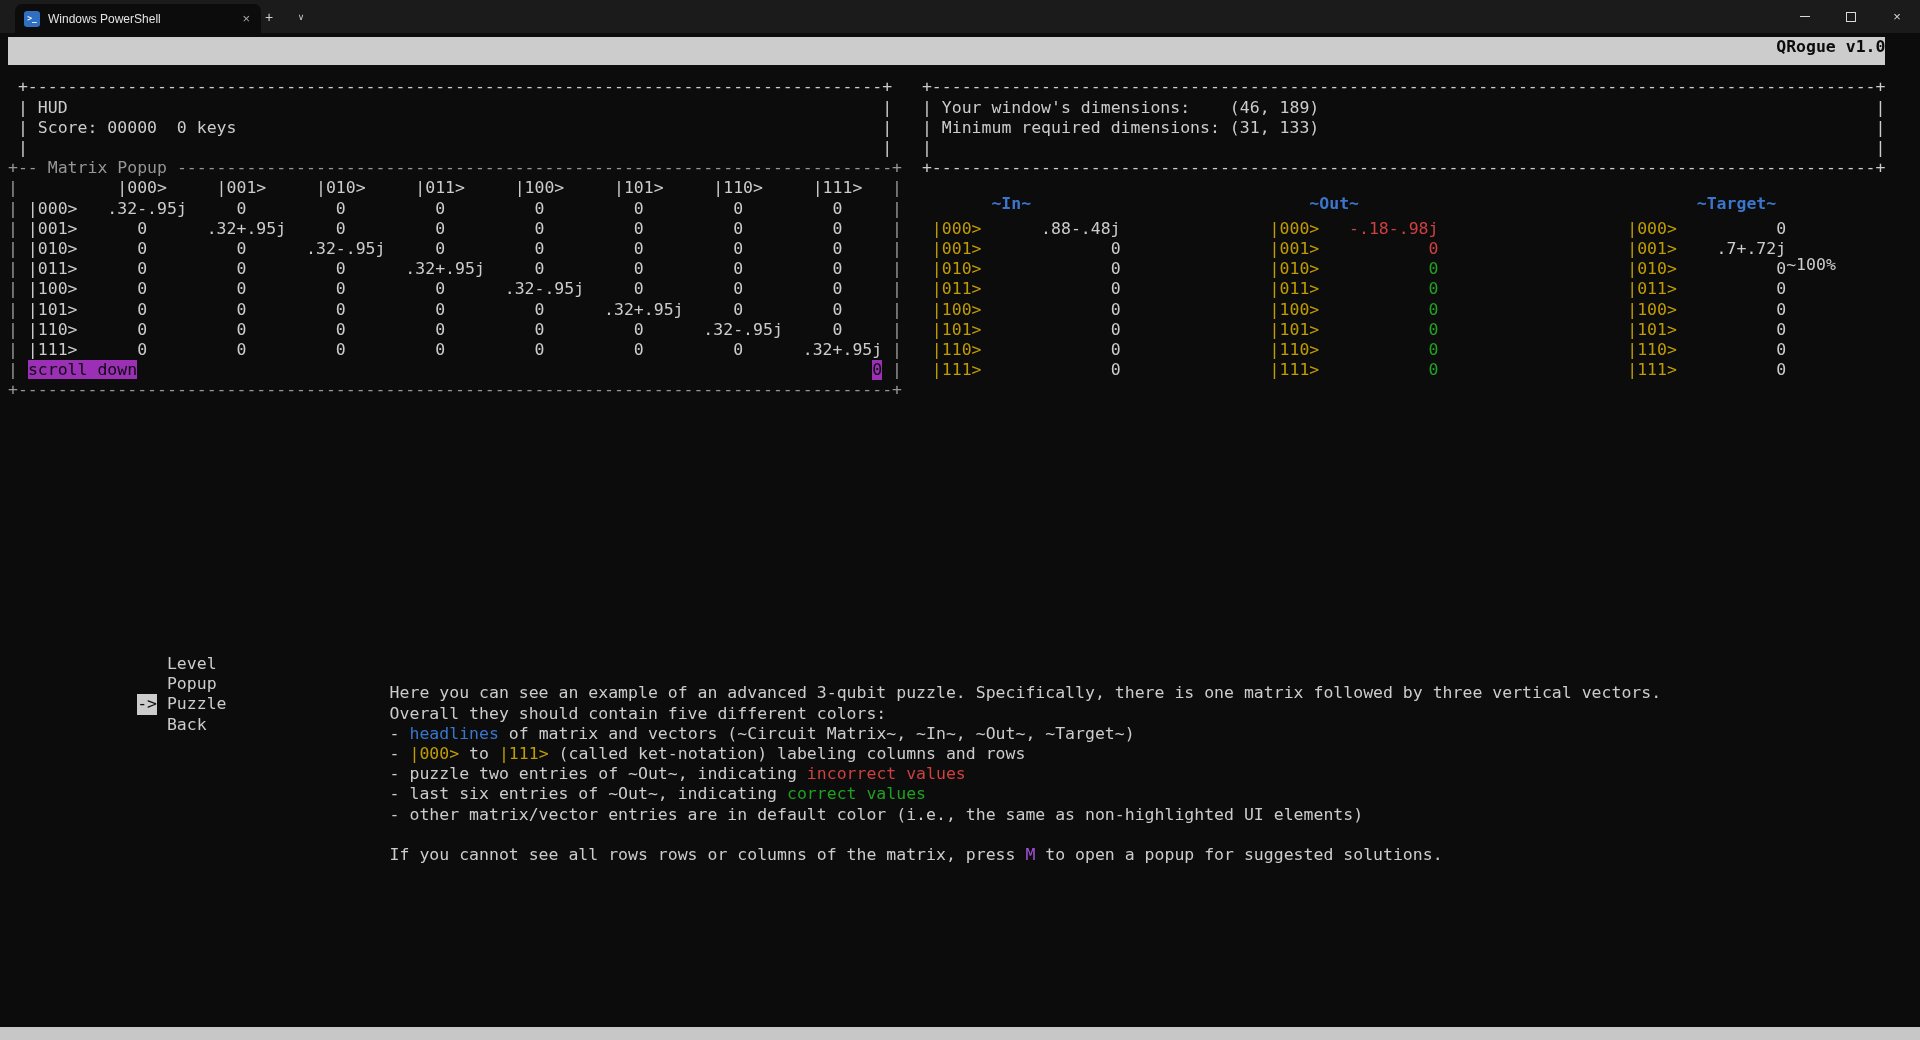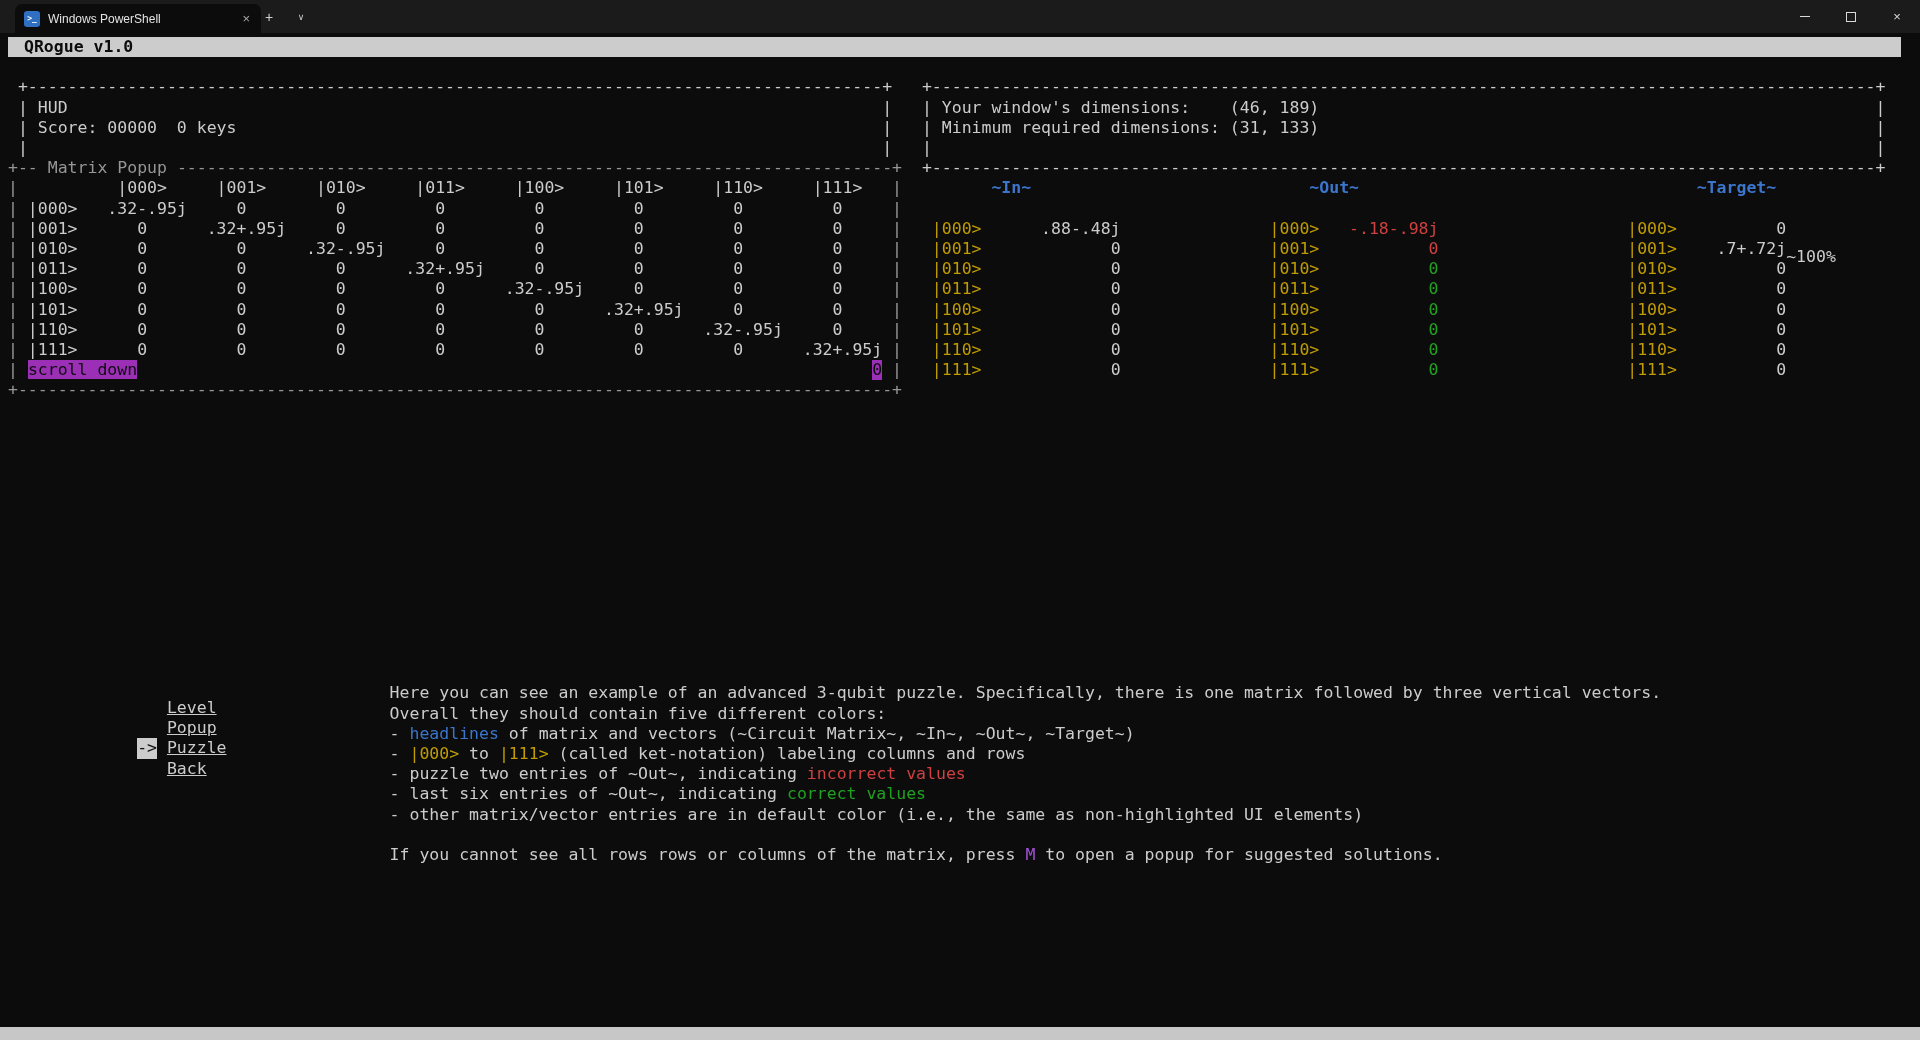--- a/index.html
+++ b/index.html
@@ -25,55 +25,55 @@
   .wbtn{width:46px;height:33px;display:flex;align-items:center;justify-content:center;color:#d8d8d8;font-size:13px;}
   .min-icon{display:block;width:10px;height:1px;background:#d8d8d8;}
   .restore-icon{display:block;width:8px;height:8px;border:1px solid #d8d8d8;position:relative;background:var(--titlebar_bg);}
   .restore-icon::before{content:"";position:absolute;left:2px;top:-4px;width:8px;height:8px;
                         border:1px solid #d8d8d8;z-index:-1;}
 
   
   .term{position:absolute;left:8px;top:37px;font-size:16.5px;line-height:20.2px;color:var(--text);}
   .term > div{position:absolute;}
 
-  .app-header{top:0;left:0;width:189ch;height:20px;line-height:20px;background:var(--header_bg);
-              color:var(--header_text);font-weight:bold;text-align:left;padding-left:16px;}
+  .app-header{top:0;left:0;width:189ch;height:28px;line-height:20px;background:var(--header_bg);
+              color:var(--header_text);font-weight:bold;text-align:right;}
 
   .box{white-space:pre;}
   .hud-box{top:40.4px;left:1ch;}
   .info-box{top:40.4px;left:92ch;}
 
   
   .popup{top:121.2px;left:0;}
   .pline{height:20.2px;color:var(--dim);white-space:pre;}
   .prow{height:20.2px;white-space:pre;}
   .pb{color:var(--dim);}
   .pc{display:inline-block;width:88ch;position:relative;vertical-align:top;white-space:pre;}
   .hl{background:var(--magenta_bg);color:#0c0c0c;text-align:center;}
   .hl.pos{position:absolute;left:86ch;top:0;}
 
   
   .vec{top:141.4px;}
   .vec-in{left:93ch;} .vec-out{left:127ch;} .vec-target{left:163ch;}
   .vhead{position:relative;height:20.2px;color:var(--blue);font-weight:bold;}
-  .vhead span{position:absolute;top:0;}
+  .vhead span{position:absolute;top:16px;}
   .vec-in .vhead span{left:6ch;} .vec-out .vhead span{left:4ch;} .vec-target .vhead span{left:7ch;}
   .vspacer{height:20.2px;}
   .vrow{position:relative;height:20.2px;}
   .ket{position:absolute;left:0;color:var(--yellow);}
   .vval{position:absolute;top:0;text-align:right;white-space:pre;}
   .vec-in .vval{left:5ch;width:14ch;}
   .vec-out .vval{left:5ch;width:12ch;}
   .vec-target .vval{left:6ch;width:10ch;}
   .vval.incorrect{color:var(--red);}
   .vval.correct{color:var(--green);}
-  .vextra{position:absolute;left:16ch;top:8px;}
-
-  
-  .menu{top:661px;left:13ch;text-decoration:underline;}
+  .vextra{position:absolute;left:16ch;top:16px;}
+
+  
+  .menu{top:617px;left:13ch;}
   .mrow{height:20.2px;white-space:pre;}
   .msel{display:inline-block;width:2ch;margin-right:1ch;text-align:center;}
   .mrow.selected .msel{background:var(--header_bg);color:var(--header_text);}
   .desc{top:646.4px;left:36ch;}
   .dline{height:20.2px;white-space:pre;padding-left:24px;}
   .blue{color:var(--blue);} .yellow{color:var(--yellow);} .red{color:var(--red);margin-top:10px;}
   .green{color:var(--green);} .purple{color:var(--purple);}
 
   .hscrollbar{position:absolute;left:0;right:0;bottom:0;height:13px;background:var(--scrollbar);}
 </style>

